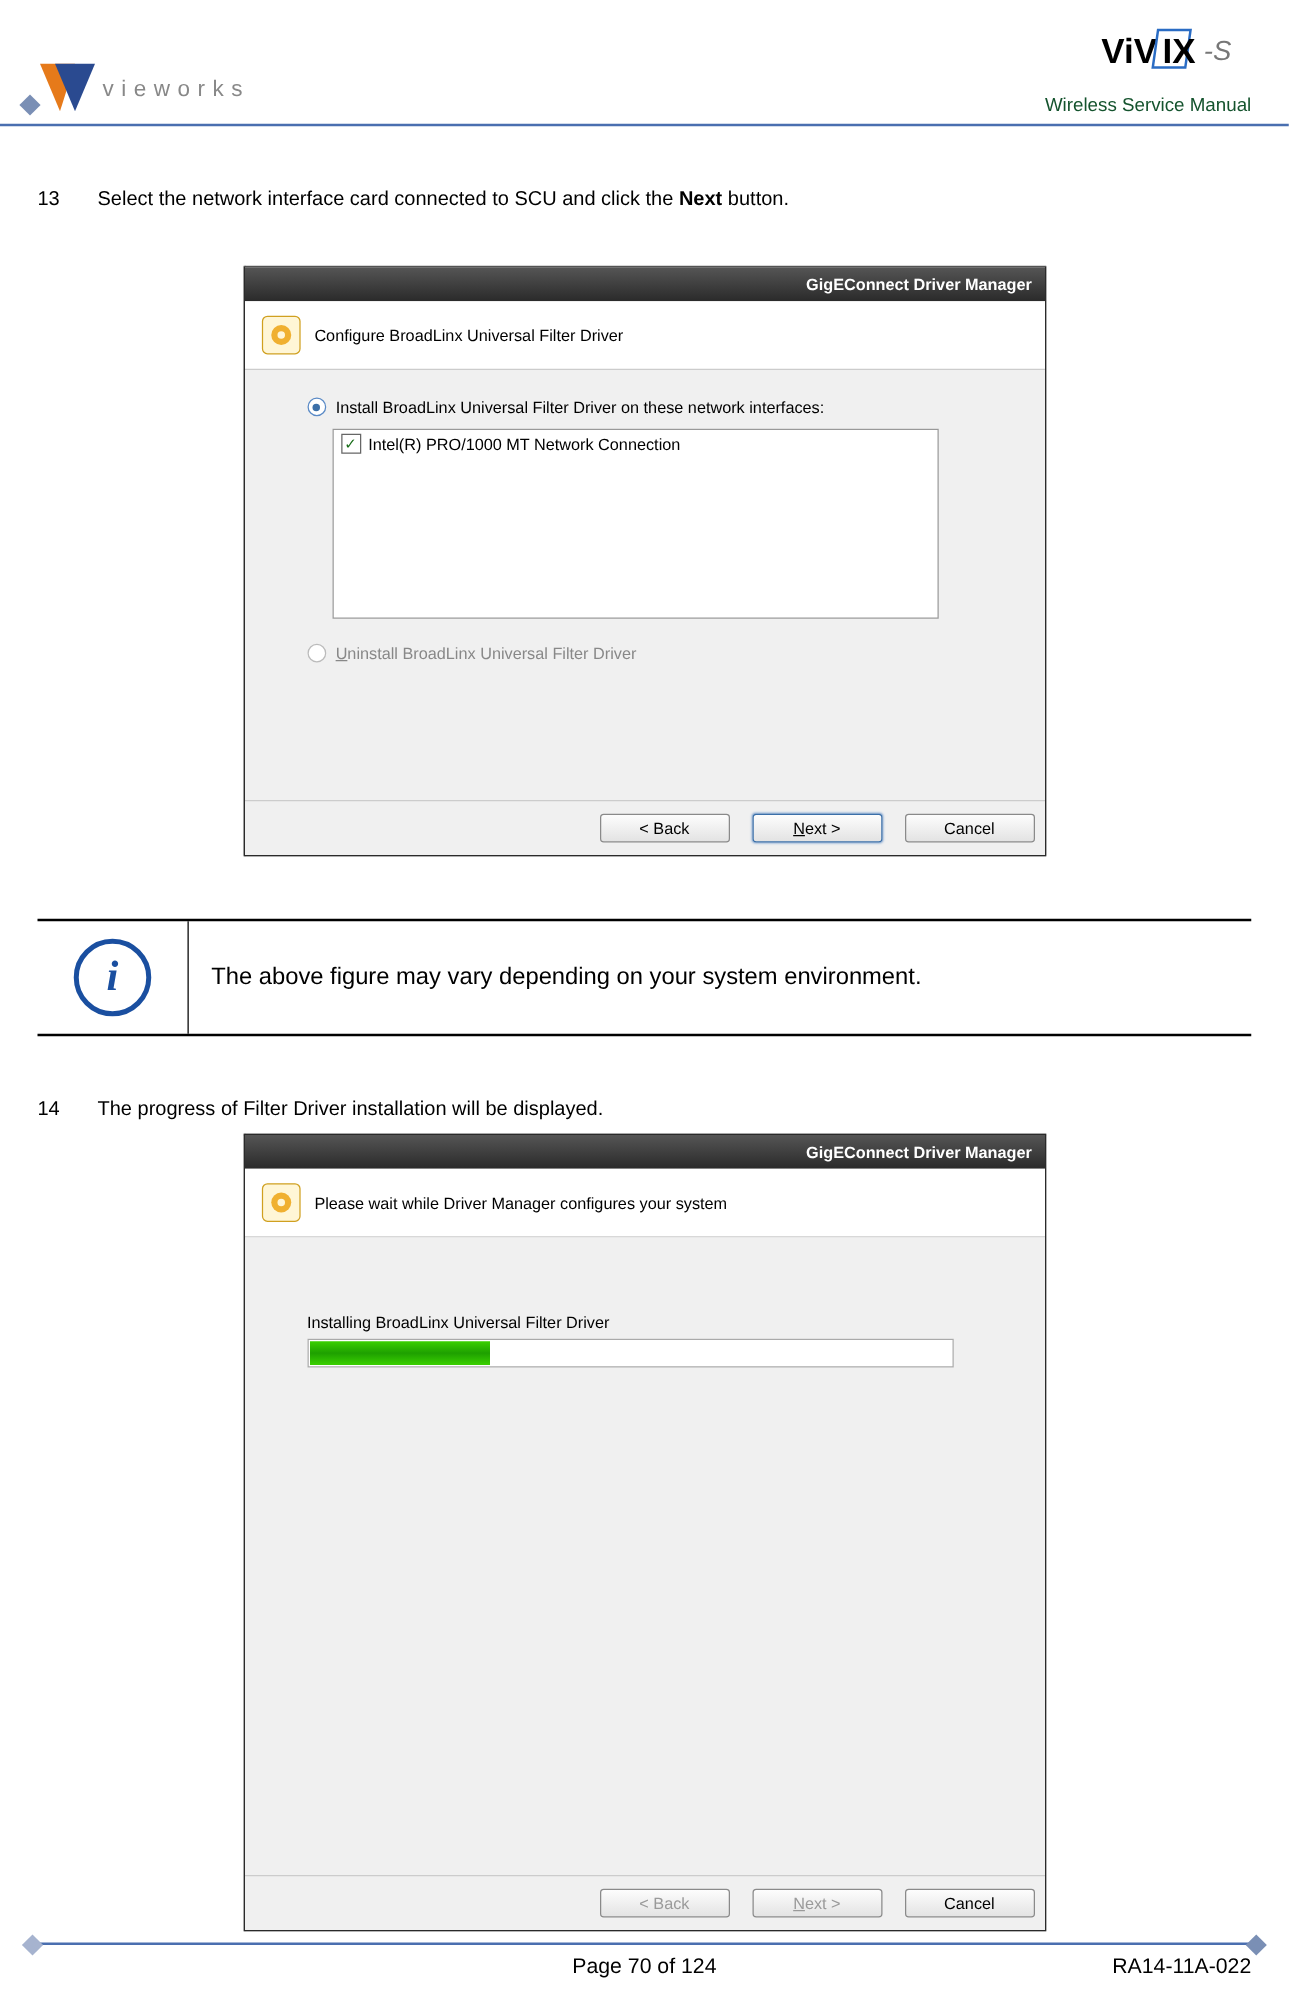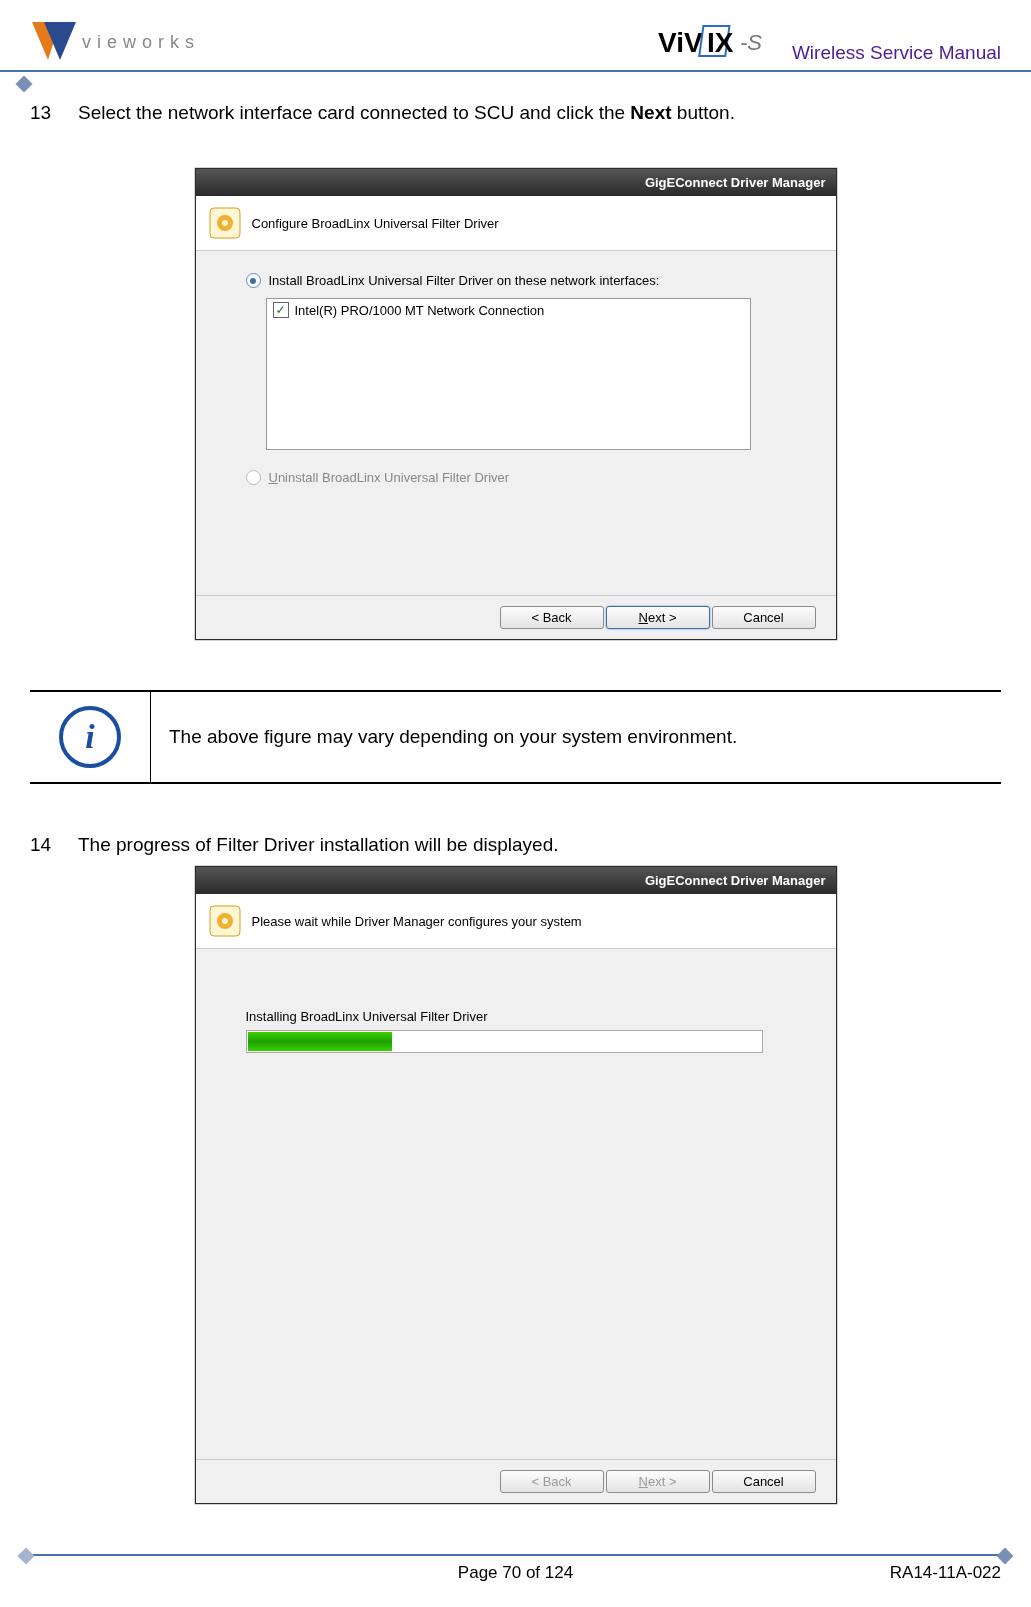--- a/index.html
+++ b/index.html
@@ -33,29 +33,30 @@
   .logo-text {
     font-size: 18px;
     letter-spacing: 6px;
     color: #888;
     font-family: "Arial", sans-serif;
   }
   .header-right {
     display: flex;
     align-items: flex-end;
     gap: 14px;
+    flex-direction: column;
   }
   .vivix-logo { height:42px; }
-  .manual-title { font-size: 19px; color:#4c1d95; }
+  .manual-title { font-size: 15px; color:#14532d; }
   .header-diamond-left, .footer-diamond-left {
     position:absolute; left:18px; width:12px; height:12px; background:#7a8fb5; transform:rotate(45deg);
   }
   .header-diamond-left { top:78px; }
   .content { padding: 30px 30px 0 30px; }
-  .step-line { display:flex; gap:18px; font-size:19px; margin-bottom:44px; }
+  .step-line { display:flex; gap:18px; font-size:16px; margin-bottom:44px;margin-top:20px; }
   .step-num { width:30px; text-align:left; }
   .dialog {
     width: 640px;
     margin: 0 auto 50px auto;
     border: 1px solid #2a2a2a;
     background: #f0f0f0;
     font-family: "Segoe UI", Tahoma, sans-serif;
     font-size: 13px;
     box-shadow: 0 0 1px #000;
   }
@@ -98,22 +99,22 @@
   }
   .listitem { display:flex; align-items:center; gap:6px; padding:3px 6px; }
   .checkbox {
     width:14px; height:14px; border:1px solid #666; background:#fff;
     display:inline-flex; align-items:center; justify-content:center;
     color:#1a6e1a; font-size:12px; line-height:1;
   }
   .dlg-footer {
     background:#f0f0f0;
     border-top:1px solid #ccc;
-    padding: 10px 20px;
-    display:flex; justify-content:flex-end; gap:2px;
+    padding: 10px 8px;
+    display:flex; justify-content:flex-end; gap:18px;
   }
   .winbtn {
     min-width:78px; padding:3px 12px;
     background:linear-gradient(#fdfdfd,#e3e3e3);
     border:1px solid #8a8a8a; border-radius:3px;
     font-size:13px; text-align:center;
     color:#000;
   }
   .winbtn.primary { border-color:#3b6fa8; box-shadow:0 0 2px #5a8ac6; }
   .winbtn.disabled { color:#9a9a9a; }

